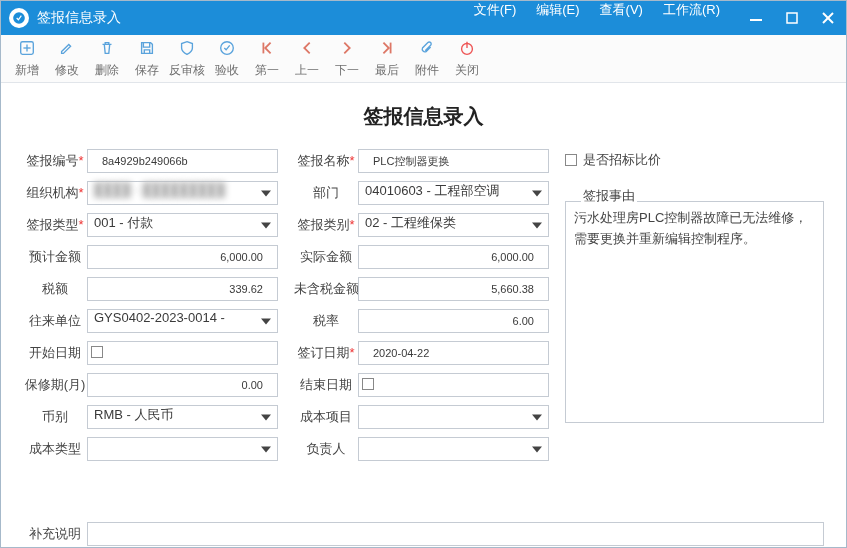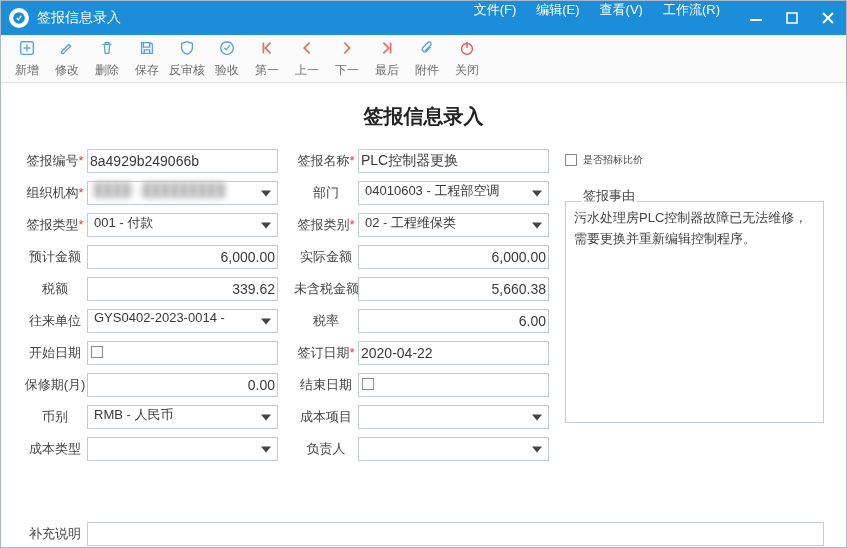--- a/index.html
+++ b/index.html
@@ -20,26 +20,26 @@
 .tbtn .lbl{color:#6f6f6f}
 .main{flex:1;padding:14px 22px 0 22px;position:relative;overflow:hidden}
 .page-title{text-align:center;font-size:20px;font-weight:700;color:#222;margin:6px 0 18px}
 .columns{display:flex;gap:16px}
 .coll,.colm{width:255px}
 .colr{flex:1}
 .row{display:flex;align-items:center;margin-bottom:6px;height:26px}
 .lab{width:64px;font-size:13px;color:#444;text-align:center;white-space:nowrap}
 .req{color:#e33}
 .fld{flex:1;position:relative}
-.inp{width:100%;height:24px;border:1px solid #c5cbd3;background:#fff;font-size:14px;padding:0 2px;color:#3a3a3a}
+.inp{width:100%;height:24px;border:1px solid #c5cbd3;background:#fff;font-size:11px;padding:0 14px;color:#3a3a3a}
 .inp.ar{text-align:right}
 .sel{width:100%;height:24px;border:1px solid #c5cbd3;background:#fff;font-size:13px;padding:0 18px 0 6px;color:#3a3a3a;position:relative}
 .caret{position:absolute;right:6px;top:50%;transform:translateY(-40%);width:0;height:0;border-left:5px solid transparent;border-right:5px solid transparent;border-top:6px solid #444}
 .chk{width:12px;height:12px;border:1px solid #888;display:inline-block;margin-right:6px;background:#fff}
-.tick-row{display:flex;align-items:center;font-size:10px;color:#444;height:24px}
+.tick-row{display:flex;align-items:center;font-size:13px;color:#444;height:24px}
 .groupbox{border:1px solid #c5cbd3;margin-top:4px;padding:6px 8px;font-size:13px;color:#444;height:222px;line-height:1.6}
 .groupbox-title{font-size:13px;color:#444;margin-top:-16px;background:#fff;display:inline-block;padding:0 2px}
 .suppl{display:flex;align-items:center;margin-top:54px}
 .suppl .lab{width:64px}
 .suppl .inp{height:24px}
 .cbx-in-field{position:absolute;left:4px;top:5px;width:12px;height:12px;border:1px solid #888;background:#fff}
 </style>
 </head>
 <body>
 

